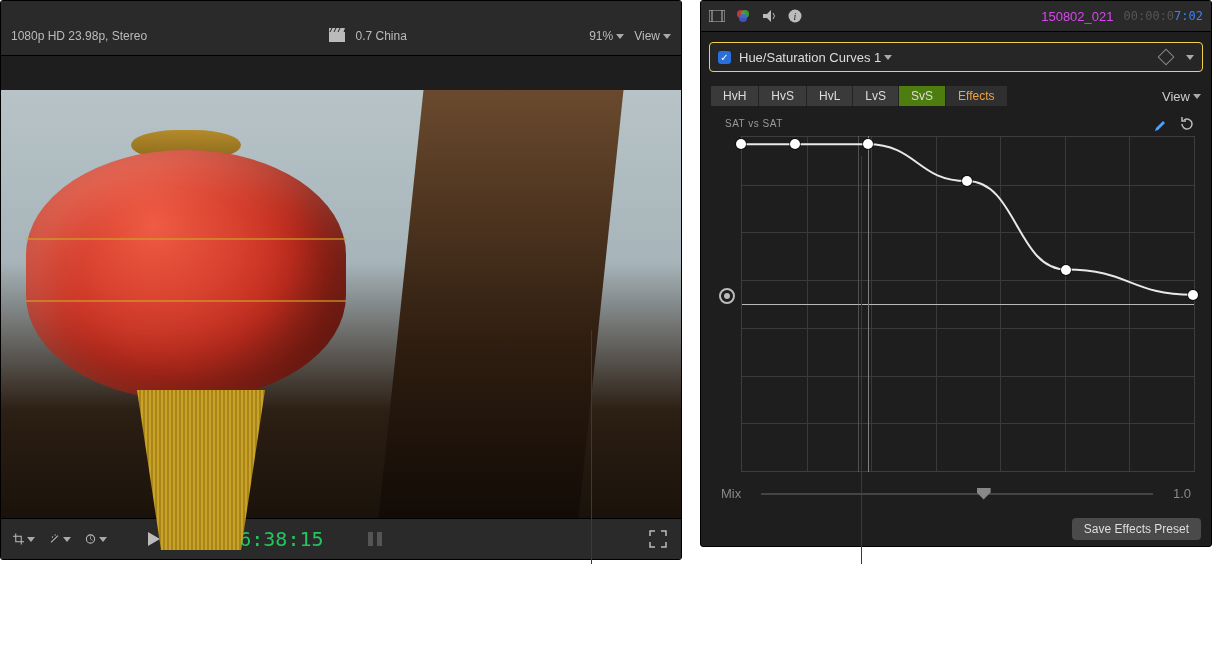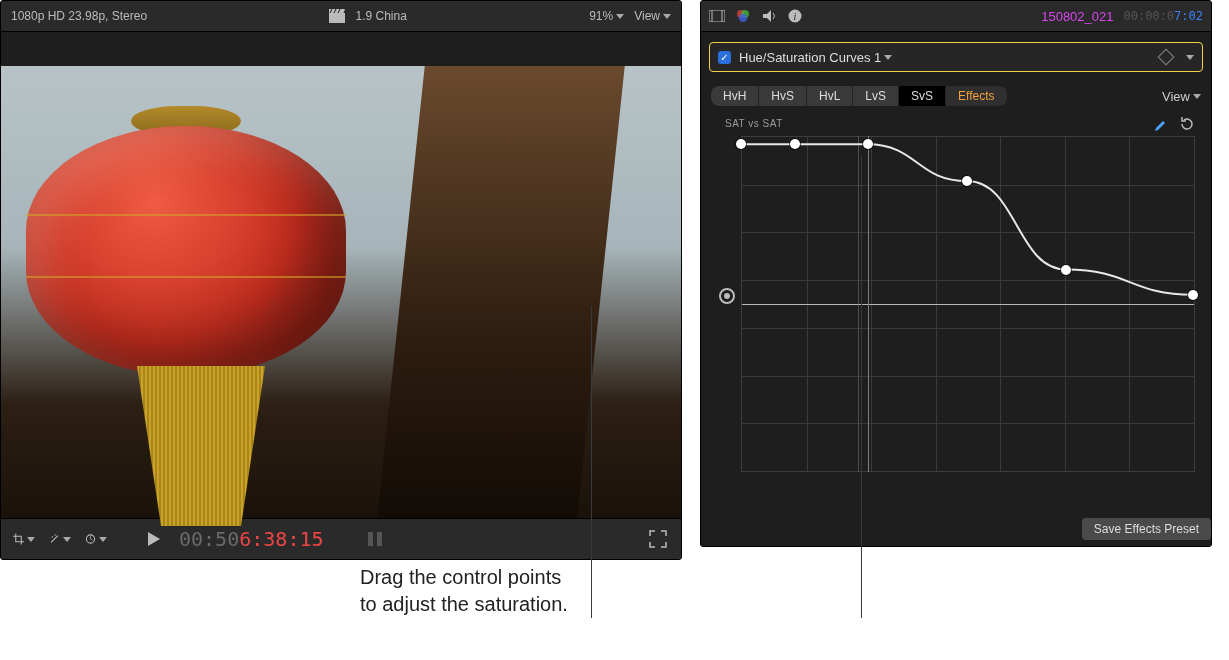--- a/index.html
+++ b/index.html
@@ -1,67 +1,67 @@
 <!DOCTYPE html>
 <html><head>
 <meta charset="utf-8">
 <style>
   html,body{margin:0;padding:0;background:#fff;font-family:-apple-system,Helvetica,Arial,sans-serif;font-size:13px;color:#ccc;width:1229px}
   .app{display:flex;gap:18px;padding:0;width:1229px}
   .panel{background:#1e1e1e;border:1px solid #000;border-radius:3px;position:relative}
   .viewer{width:680px;height:558px;display:flex;flex-direction:column}
   .inspector{width:510px;height:545px;display:flex;flex-direction:column}
-  .topbar{height:30px;display:flex;align-items:center;gap:10px;padding:0 10px;background:#2a2a2a;border-bottom:1px solid #000;color:#bbb;font-size:12px}
+  .topbar{height:30px;display:flex;align-items:flex-end;gap:10px;padding:12px 10px;background:#2a2a2a;border-bottom:1px solid #000;color:#bbb;font-size:12px}
   .topbar .grow{flex:1}
   .drop{display:inline-flex;align-items:center;gap:3px;cursor:pointer}
   .caret{width:0;height:0;border-left:4px solid transparent;border-right:4px solid transparent;border-top:5px solid #aaa;display:inline-block}
   .video{flex:1;position:relative;background:linear-gradient(180deg,#b7c3c7 0%,#a7b5ba 40%,#2c1f14 75%,#1a120a 100%);margin:34px 0 0 0;height:430px}
   .lantern-body{position:absolute;left:25px;top:60px;width:320px;height:250px;border-radius:50%/42%;background:radial-gradient(circle at 40% 30%,#ef5b44,#c62e1f 55%,#7b1c12 95%);box-shadow:inset -30px -30px 60px rgba(0,0,0,.35),inset 20px 20px 40px rgba(255,200,180,.3)}
   .lantern-body::before,.lantern-body::after{content:"";position:absolute;left:0;right:0;border-top:2px solid rgba(210,160,40,.6)}
   .lantern-body::before{top:35%}
   .lantern-body::after{top:60%}
   .lantern-cap{position:absolute;left:130px;top:40px;width:110px;height:30px;border-radius:50%/60%;background:linear-gradient(#b48a2a,#8a6a1d)}
   .lantern-fringe{position:absolute;left:120px;top:300px;width:160px;height:160px;background:repeating-linear-gradient(90deg,#c9a227 0 2px,#a9861a 2px 4px);clip-path:polygon(10% 0,90% 0,75% 100%,25% 100%)}
   .beam{position:absolute;right:80px;top:0;width:200px;height:100%;background:linear-gradient(180deg,#6a4a2e 0%,#2e1d10 60%,#120b06 100%);transform:skewX(-6deg)}
   .btmbar{height:40px;display:flex;align-items:center;gap:14px;padding:0 12px;background:#2a2a2a;border-top:1px solid #000;color:#aaa}
   .icon-btn{width:22px;height:22px;display:flex;align-items:center;justify-content:center;color:#bbb;cursor:pointer}
   .tc{font-family:Menlo,monospace;font-size:20px;color:#6a6a6a}
-  .tc .big{color:#ef4444}
+  .tc .big{color:#22c55e}
   .expand{margin-left:auto}
   .insp-top{height:30px;display:flex;align-items:center;gap:10px;padding:0 8px;background:#2a2a2a;border-bottom:1px solid #000}
   .mini-icon{width:16px;height:16px;display:flex;align-items:center;justify-content:center}
   .insp-title{flex:1;text-align:right;color:#d946ef}
   .insp-tc{font-family:Menlo,monospace;color:#555;font-size:12px}
   .insp-tc .lit{color:#3b82f6}
   .effect-row{margin:10px 8px;border:1px solid #f0d24a;border-radius:4px;height:28px;display:flex;align-items:center;padding:0 8px;gap:8px;background:#262626}
   .cb{width:13px;height:13px;border-radius:3px;background:#2a6fdc;display:flex;align-items:center;justify-content:center;color:#fff;font-size:10px}
   .diamond{width:10px;height:10px;transform:rotate(45deg);border:1px solid #888}
   .tabs{display:flex;align-items:center;gap:12px;padding:0 10px;height:28px}
-  .seg{display:flex;border-radius:8px;overflow:hidden}
+  .seg{display:flex;border-radius:0;overflow:hidden}
   .seg div{padding:3px 12px;background:#3a3a3a;color:#ddd;font-size:12px;border-right:1px solid #222;cursor:pointer}
   .seg div:last-child{border-right:none}
-  .seg .sel{background:#000000}
+  .seg .sel{background:#4d7c0f}
   .orange{color:#f2a23c!important;background:#2f2f2f!important}
   .curve-area{position:relative;margin:6px 10px;height:360px}
   .curve-label{position:absolute;left:14px;top:2px;font-size:10px;color:#9a9a9a;letter-spacing:.5px}
   .tools{position:absolute;right:6px;top:0;display:flex;gap:10px;align-items:center}
   .grid{position:absolute;left:30px;right:6px;top:20px;bottom:4px;border:1px solid #3d3d3d}
   .gline-h,.gline-v{position:absolute;background:#3a3a3a}
   .gline-h{left:0;right:0;height:1px}
   .gline-v{top:0;bottom:0;width:1px}
   .axis{position:absolute;left:0;right:0;height:1px;background:#b9b9b9}
   .axis-mark{position:absolute;top:50%;transform:translateY(-50%);left:8px;width:12px;height:12px;border:2px solid #bbb;border-radius:50%}
   .axis-mark::after{content:"";position:absolute;inset:3px;border-radius:50%;background:#bbb}
   .vline{position:absolute;top:20px;bottom:4px;width:1px;background:#808080}
   .pt{position:absolute;width:10px;height:10px;border-radius:50%;background:#fff;box-shadow:0 0 0 1px rgba(0,0,0,.6);transform:translate(-50%,-50%)}
   .mix{display:flex;align-items:center;gap:20px;padding:4px 20px;color:#888}
   .slider{flex:1;height:14px;position:relative}
   .slider::before{content:"";position:absolute;left:0;right:0;top:6px;height:2px;background:#444}
   .knob{position:absolute;top:1px;width:14px;height:12px;background:#888;clip-path:polygon(50% 100%,0 40%,0 0,100% 0,100% 40%)}
-  .preset{position:absolute;right:0;bottom:6px;background:#4a4a4a;color:#ddd;font-size:12px;padding:4px 12px;border-radius:4px;cursor:pointer}
+  .preset{position:absolute;right:10px;bottom:6px;background:#4a4a4a;color:#ddd;font-size:12px;padding:4px 12px;border-radius:4px;cursor:pointer}
   .callouts{display:flex;width:1229px;margin-top:4px}
   .call{color:#222;font-size:20px;line-height:1.35}
   .leader{position:absolute;width:1px;background:#3a3a3a}
   svg.curve{position:absolute;left:30px;top:20px}
 </style>
 </head>
 <body>
 
 <div class="app">
 
@@ -71,21 +71,21 @@
       <span class="grow"></span>
       <span class="mini-icon">
         <svg width="16" height="14" viewBox="0 0 16 14">
             <rect x="0" y="4" width="16" height="10" fill="#bbb"></rect>
             <rect x="0" y="0" width="16" height="4" fill="#bbb" transform="skewX(-20)"></rect>
             <line x1="3" y1="0" x2="1" y2="4" stroke="#222"></line>
             <line x1="7" y1="0" x2="5" y2="4" stroke="#222"></line>
             <line x1="11" y1="0" x2="9" y2="4" stroke="#222"></line>
           </svg>
       </span>
-      <span>1.9 China</span>
+      <span>0.7 China</span>
       <span class="grow"></span>
       <span class="drop">
           <span>91%</span>
           <span class="caret"></span>
         </span>
       <span class="drop">
           <span>View</span>
           <span class="caret"></span>
         </span>
     </div>
@@ -231,22 +231,27 @@
           <path d="M0 8.350000000000007 C 27.12 8.350000000000007 27.12 8.350000000000007 54.24 8.350000000000007 C 90.4 8.350000000000007 90.4 8.350000000000007 126.56 8.350000000000007 C 176.28 8.350000000000007 176.28 45.09 226 45.09 C 275.72 45.09 275.72 133.6 325.44 133.6 C 388.72 133.6 388.72 158.65 452 158.65" stroke="#e8e8e8" stroke-width="2" fill="none"></path>
         </svg>
         <div class="pt" style="left: 30px; top: 28.35px;"></div>
         <div class="pt" style="left: 84.24px; top: 28.35px;"></div>
         <div class="pt" style="left: 156.56px; top: 28.35px;"></div>
         <div class="pt" style="left: 256px; top: 65.09px;"></div>
         <div class="pt" style="left: 355.44px; top: 153.6px;"></div>
         <div class="pt" style="left: 482px; top: 178.65px;"></div>
       </div>
 
+    <div class="mix">
+      <span>Mix</span>
+      <div class="slider">
+          <div class="knob" style="left:55%"></div>
+        </div>
+      <span>1.0</span>
+    </div>
     <div class="preset">Save Effects Preset</div>
   </div>
 </div>
 
 <div class="callouts">
   <div style="width:220px"></div>
   <div style="width:140px"></div>
-  <div class="call" style="width: 400px; white-space: pre-line;">Drag the control points
-to adjust the saturation.</div>
 </div>
 
 </body></html>

